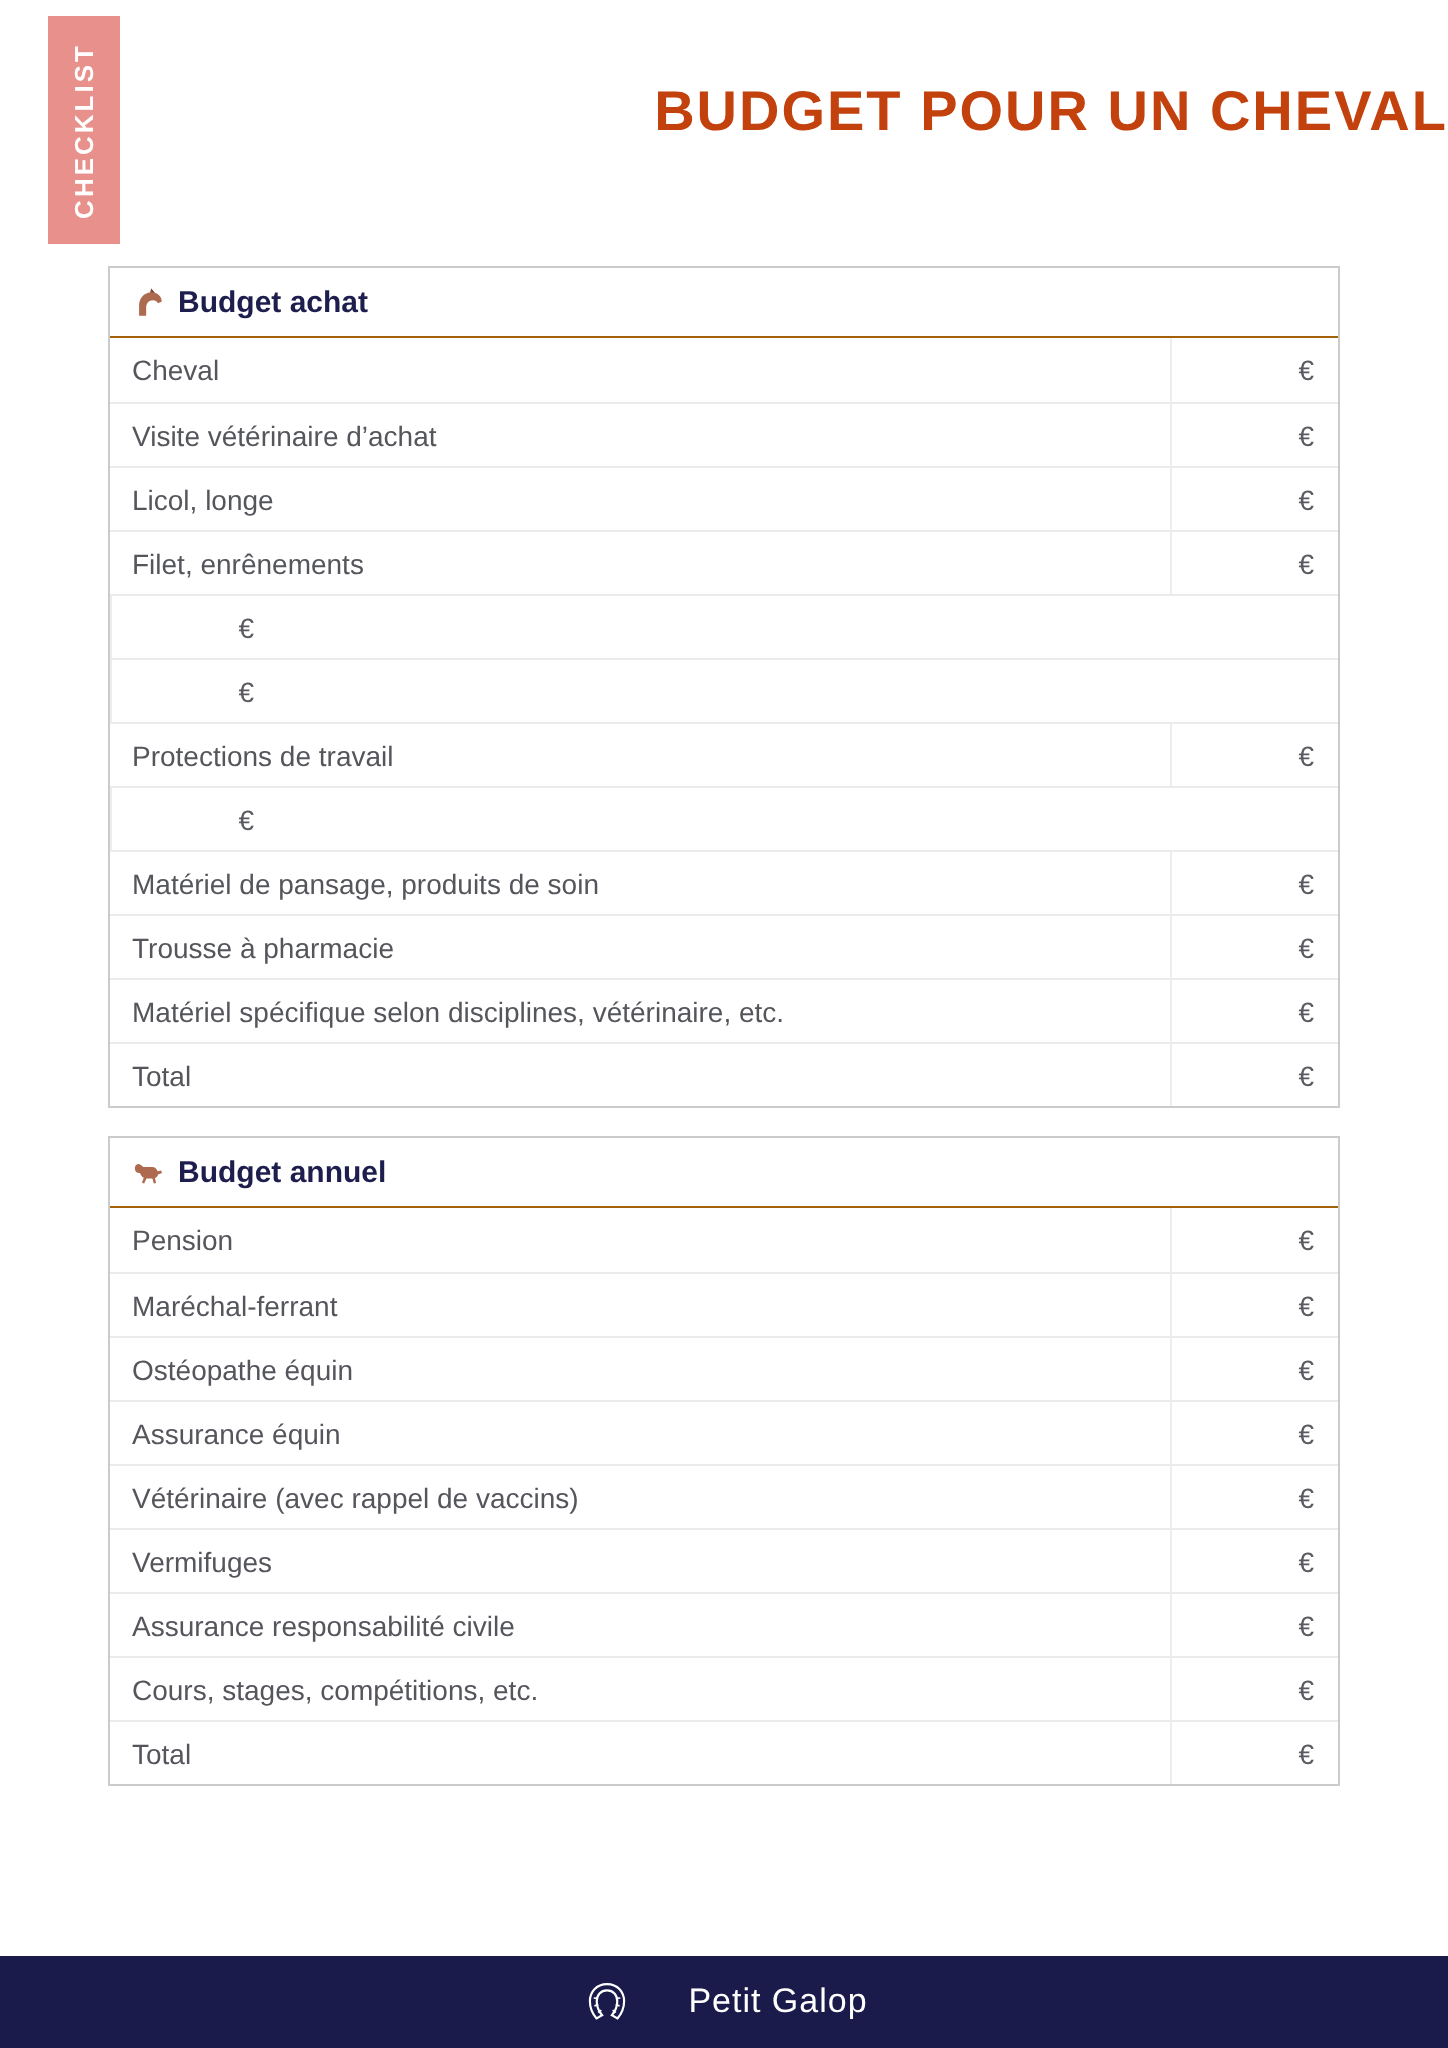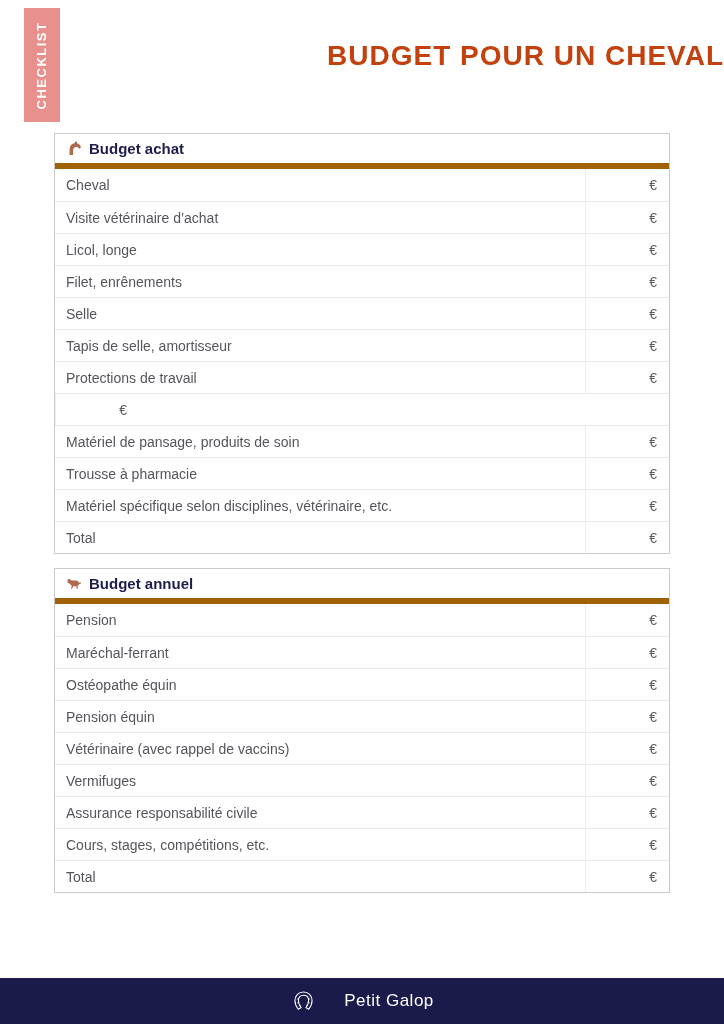--- a/index.html
+++ b/index.html
@@ -58,21 +58,21 @@
     background: #ffffff;
   }
   .budget-table.t1 { top: 133px; }
   .budget-table.t2 { top: 568px; }
 
   .thead {
     height: 35px;
     display: flex;
     align-items: center;
     padding-left: 11px;
-    border-bottom: 6px solid #a16207;
+    border-bottom: 1px solid #a16207;
   }
   .thead .hicon {
     width: 17px;
     height: 17px;
     margin-right: 6px;
     display: inline-flex;
     align-items: center;
     justify-content: center;
     flex: 0 0 auto;
   }
@@ -165,25 +165,23 @@
         </div>
         <div class="trow">
           <div class="tlabel">Licol, longe</div>
           <div class="tvalue">€</div>
         </div>
         <div class="trow">
           <div class="tlabel">Filet, enrênements</div>
           <div class="tvalue">€</div>
         </div>
         <div class="trow">
-          <div class="tlabel">Selle</div>
-          <div class="tvalue">€</div>
-        </div>
-        <div class="trow">
-          <div class="tlabel">Tapis de selle, amortisseur</div>
+          <div class="tvalue">€</div>
+        </div>
+        <div class="trow">
           <div class="tvalue">€</div>
         </div>
         <div class="trow">
           <div class="tlabel">Protections de travail</div>
           <div class="tvalue">€</div>
         </div>
         <div class="trow">
           <div class="tvalue">€</div>
         </div>
         <div class="trow">
@@ -221,21 +219,21 @@
         </div>
         <div class="trow">
           <div class="tlabel">Maréchal-ferrant</div>
           <div class="tvalue">€</div>
         </div>
         <div class="trow">
           <div class="tlabel">Ostéopathe équin</div>
           <div class="tvalue">€</div>
         </div>
         <div class="trow">
-          <div class="tlabel">Pension équin</div>
+          <div class="tlabel">Assurance équin</div>
           <div class="tvalue">€</div>
         </div>
         <div class="trow">
           <div class="tlabel">Vétérinaire (avec rappel de vaccins)</div>
           <div class="tvalue">€</div>
         </div>
         <div class="trow">
           <div class="tlabel">Vermifuges</div>
           <div class="tvalue">€</div>
         </div>

